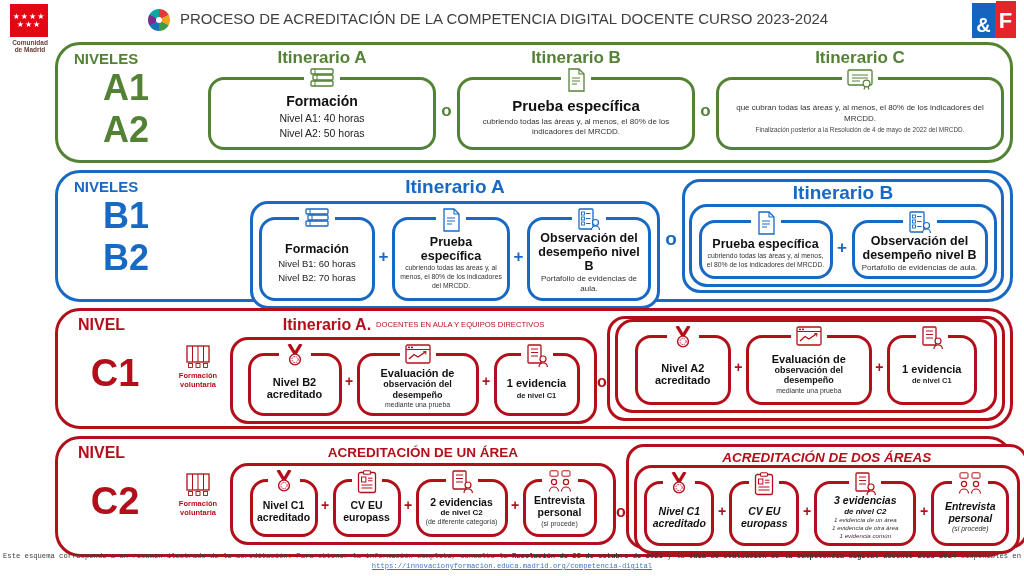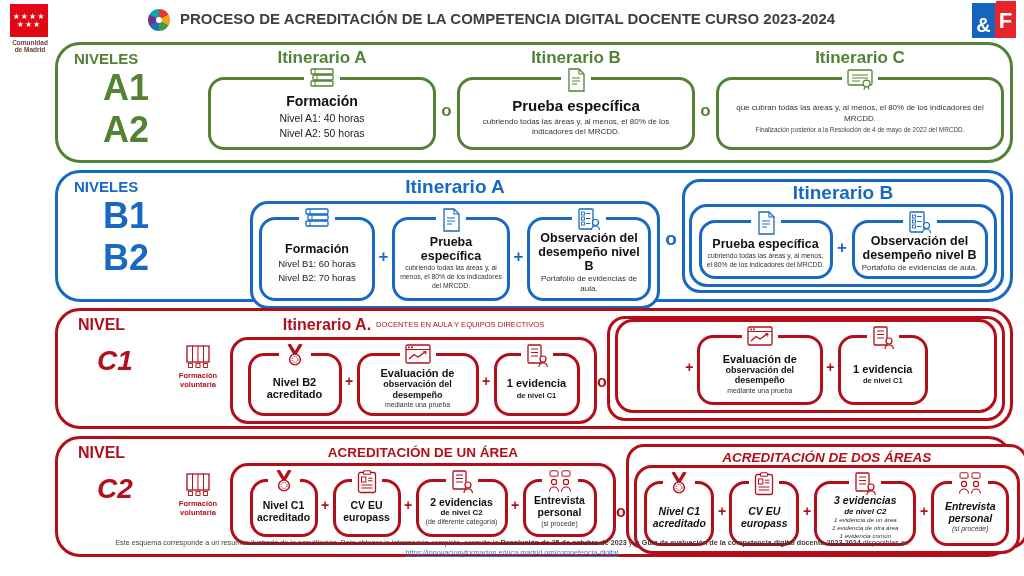--- a/index.html
+++ b/index.html
@@ -9,21 +9,21 @@
   
   .madrid-flag{position:absolute;left:10px;top:4px;width:38px;height:33px;background:#e30613;
                color:#fff;display:flex;flex-direction:column;align-items:center;justify-content:center;
                font-size:8px;line-height:8px;letter-spacing:1px;}
   .madrid-caption{position:absolute;left:2px;top:39px;width:56px;text-align:center;
                   font-size:6.5px;font-weight:bold;color:#6b4038;line-height:1.1;}
   .app-icon{position:absolute;left:148px;top:9px;width:22px;height:22px;border-radius:50%;
             background:conic-gradient(#e5383b 0 60deg,#f4a020 60deg 120deg,#3f9b48 120deg 180deg,
                        #1d71b8 180deg 240deg,#7b2d8b 240deg 300deg,#12a5a5 300deg 360deg);}
   .app-icon::after{content:"";position:absolute;left:8px;top:8px;width:6px;height:6px;border-radius:50%;background:#fff;}
-  .header-title{position:absolute;left:180px;top:10px;margin:0;font-size:15px;font-weight:bold;color:#3f3f3f;}
+  .header-title{position:absolute;left:180px;top:10px;margin:0;font-size:15px;font-weight:normal;color:#3f3f3f;}
   .bf{position:absolute;right:8px;top:3px;width:44px;height:35px;display:flex;}
   .bf-strip{position:absolute;right:0;top:-2px;width:20px;height:6px;background:#e5252a;}
   .bf-blue{flex:1.1;background:#1565c0;color:#fff;display:flex;align-items:flex-end;justify-content:center;
            font-weight:bold;font-size:20px;line-height:1.3;}
   .bf-red{flex:1;background:#e5252a;color:#fff;display:flex;align-items:center;justify-content:center;
           font-weight:bold;font-size:22px;}
 
   
   .band{position:absolute;left:55px;width:958px;box-sizing:border-box;border-radius:25px;background:#fff;
         display:flex;align-items:stretch;padding-right:6px;}
@@ -31,21 +31,21 @@
   #band-b{top:170px;height:132px;border:3px solid var(--blue);color:var(--blue);}
   #band-c1{top:308px;height:121px;border:3px solid var(--red);color:var(--red);}
   #band-c2{top:436px;height:121px;border:3px solid var(--red);color:var(--red);}
 
   .lvl-col{flex:none;padding:5px 0 0 16px;box-sizing:border-box;width:150px;}
   #band-b .lvl-col{width:192px;}
   #band-c1 .lvl-col,#band-c2 .lvl-col{width:108px;}
   .lvl-label{font-size:15px;font-weight:bold;}
   #band-c1 .lvl-label,#band-c2 .lvl-label{font-size:16px;padding-left:4px;}
   .lvl-big{font-size:36px;font-weight:bold;text-align:center;width:104px;line-height:1.18;}
-  #band-c1 .lvl-big,#band-c2 .lvl-big{font-size:28px;width:82px;line-height:1.05;margin-top:12px;font-style:italic;}
+  #band-c1 .lvl-big,#band-c2 .lvl-big{font-size:38px;width:82px;line-height:1.05;margin-top:20px;}
 
   .side-col{flex:none;width:64px;display:flex;flex-direction:column;align-items:center;justify-content:center;
             gap:2px;text-align:center;padding-bottom:4px;}
   .side-note{font-size:7.5px;font-weight:bold;line-height:1.2;}
 
   .itin{flex:none;display:flex;flex-direction:column;align-items:center;padding-top:3px;}
   .itin-title{font-weight:bold;}
   #band-a .itin-title{font-size:17px;}
   #band-b .itin-title{font-size:19px;}
   #band-c2 .itin-title{font-size:13.5px;margin-top:3px;}
@@ -102,21 +102,21 @@
   #band-b .sd2{font-size:8px;color:#333;margin-top:1px;line-height:1.3;}
   #band-c1 .sh{font-size:11px;}
   .ssub{font-size:9px;font-weight:bold;color:#111;line-height:1.15;}
   .ssub2{font-size:7.5px;font-weight:bold;color:#222;margin-top:1px;}
   #band-c1 .sd,#band-c2 .sd{font-size:6.9px;margin-top:1px;}
   #band-c2 .sh{font-size:10.5px;}
   #band-c2 .ssub{font-size:8px;}
   .tiny{font-size:6.2px;color:#333;line-height:1.3;}
 
   
-  .footer{position:absolute;left:0;right:0;bottom:18px;text-align:center;font-size:7.2px;color:#404040;line-height:1.4;}
+  .footer{position:absolute;left:0;right:0;bottom:5px;text-align:center;font-size:7.2px;color:#404040;line-height:1.4;font-family:Liberation Mono, monospace;}
   .footer b{color:#3a3a3a;}
   .f-link{color:#3b78c3;text-decoration:underline;display:block;}
 
   svg{display:inline-block;vertical-align:middle;}
 </style>
 </head>
 <body>
 
 <div class="canvas">
 
@@ -378,20 +378,31 @@
           <div class="sh">1 evidencia</div>
           <div class="ssub2">de nivel C1</div>
         </div>
       </div>
     </div>
 
     <div class="or">o</div>
 
     <div class="wrap-box">
       <div class="group-box">
+        <div class="step-box w96">
+          <span class="step-icon icon-slot"><svg width="22" height="24" viewBox="0 0 22 24">
+                <g stroke="currentColor">
+                  <line x1="5" y1="0" x2="11" y2="10" stroke-width="3.4"></line>
+                  <line x1="17" y1="0" x2="11" y2="10" stroke-width="3.4"></line>
+                </g>
+                <circle cx="11" cy="15.5" r="5.4" fill="#fff" stroke="currentColor" stroke-width="1.4"></circle>
+                <circle cx="11" cy="15.5" r="3.1" fill="none" stroke="currentColor" stroke-width="0.9" stroke-dasharray="1.5 1"></circle>
+              </svg></span>
+          <div class="sh">Nivel A2 acreditado</div>
+        </div>
         <div class="plus">+</div>
         <div class="step-box w126">
           <span class="step-icon icon-slot"><svg width="26" height="22" viewBox="0 0 26 22">
                 <rect x="1" y="1" width="24" height="18" rx="1.5" fill="#fff" stroke="currentColor" stroke-width="1.3"></rect>
                 <line x1="1" y1="5.5" x2="25" y2="5.5" stroke="currentColor" stroke-width="1"></line>
                 <rect x="3" y="2.6" width="2" height="1.6" fill="currentColor"></rect>
                 <rect x="6" y="2.6" width="2" height="1.6" fill="currentColor"></rect>
                 <polyline points="4,15 9,10.5 13,13 21,7.5" fill="none" stroke="currentColor" stroke-width="1.4"></polyline>
                 <path d="M21 7.5 l-3 0.4 M21 7.5 l-0.4 3" stroke="currentColor" stroke-width="1" fill="none"></path>
               </svg></span>

